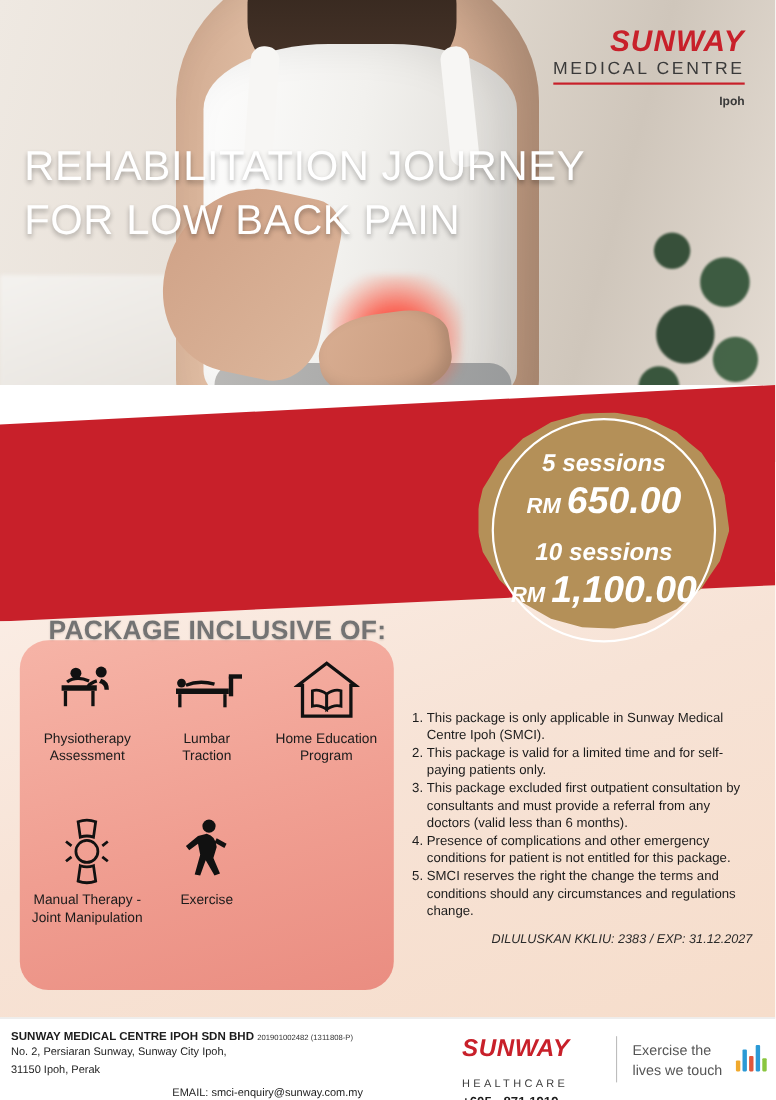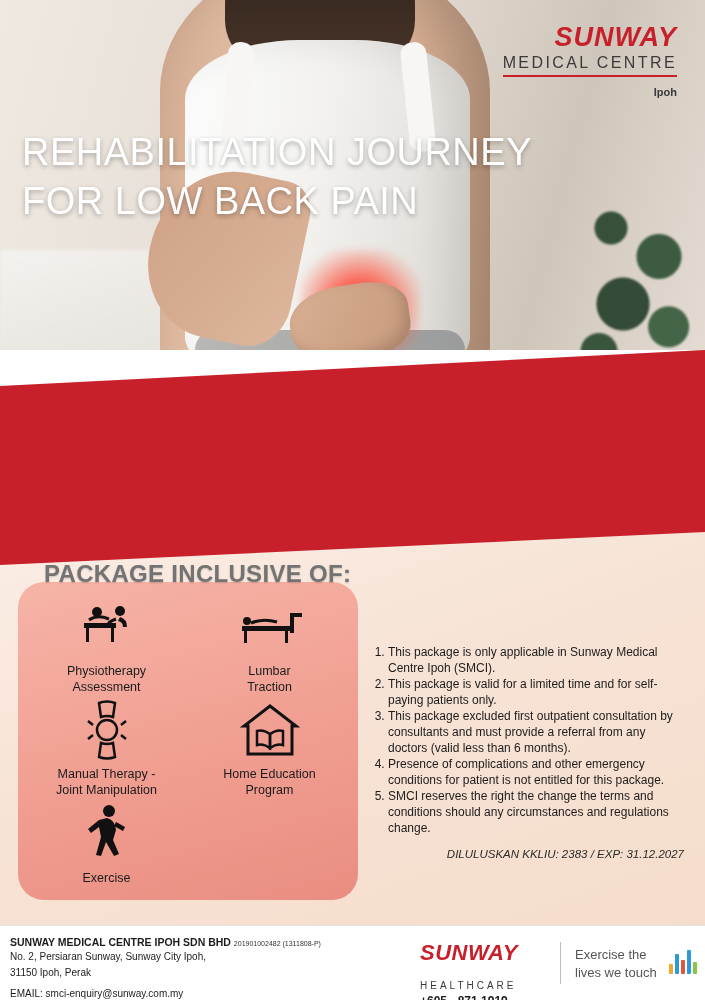--- a/index.html
+++ b/index.html
@@ -170,21 +170,21 @@
 
   
   .card {
     position:absolute; left:18px; top:582px; width:340px; height:318px;
     background: linear-gradient(165deg,#f6b4a7 0%, #f09e91 55%, #ea8d81 100%);
     border-radius:26px;
     z-index:5;
   }
   .card .grid {
     position:absolute; inset:14px 8px;
-    display:grid; grid-template-columns:repeat(2,1fr); grid-template-rows:repeat(2,1fr);
+    display:grid; grid-template-columns:repeat(3,1fr); grid-template-rows:repeat(2,1fr);
     column-gap:2px; row-gap:4px;
   }
   .cellitem { display:flex; flex-direction:column; align-items:center; justify-content:flex-start; }
   .cellicon { height:62px; display:flex; align-items:center; justify-content:center; }
   .celllabel {
     margin-top:6px; font-size:12.5px; color:#1b1b1b; text-align:center;
     line-height:1.25; font-weight:400;
   }
 
   
@@ -201,21 +201,21 @@
 
   
   .footer {
     position:absolute; left:0; top:925px; width:705px; height:75px;
     background:#ffffff; border-top:1px solid #e2e2e2;
   }
   .footer .addr { position:absolute; left:10px; top:10px; width:320px; color:#1c1c1c; }
   .footer .addr .nm { font-size:10.5px; font-weight:bold; }
   .footer .addr .reg { font-size:7px; font-weight:normal; color:#333; }
   .footer .addr .ln { font-size:10px; line-height:1.35; margin-top:2px; }
-  .footer .addr .em { font-size:10px; margin-top:9px; color:#c8202a; font-weight:bold; }
+  .footer .addr .em { font-size:10px; margin-top:9px; color:#c8202a; font-weight:bold;text-align:right; }
   .footer .addr .em span { color:#1c1c1c; font-weight:normal; }
 
   .footer .brand { position:absolute; left:420px; top:14px; text-align:left; }
   .footer .brand .b1 { font-weight:bold; font-style:italic; font-size:22px; color:#c8202a; letter-spacing:.5px; }
   .footer .brand .b2 { font-size:10px; letter-spacing:3px; color:#3a3a3a; margin-top:14px; }
   .footer .brand .b3 { font-size:12px; font-weight:bold; color:#1c1c1c; margin-top:3px; }
   .footer .divider { position:absolute; left:560px; top:16px; width:1px; height:42px; background:#bdbdbd; }
   .footer .tag { position:absolute; left:575px; top:20px; font-size:13px; color:#555; line-height:1.35; }
   .footer .bars { position:absolute; right:8px; top:22px; display:flex; align-items:flex-end; gap:2px; height:26px; }
   .footer .bars i { display:block; width:4px; border-radius:1px; }
@@ -248,20 +248,35 @@
     <div class="l2">MEDICAL CENTRE</div>
     <div class="rule"></div>
     <div class="l3">Ipoh</div>
   </div>
 
   <div class="headline">
     <span>REHABILITATION JOURNEY</span>
     <span class="ln2">FOR LOW BACK PAIN</span>
   </div>
 
+  <div class="badge">
+    <div class="star"></div>
+    <div class="inner">
+      <div class="s1">5 sessions</div>
+      <div class="p1">
+        <span>RM</span>
+        <b>650.00</b>
+      </div>
+      <div class="s2">10 sessions</div>
+      <div class="p2">
+        <span>RM</span>
+        <b>1,100.00</b>
+      </div>
+    </div>
+  </div>
 
   <div class="midbg"></div>
 
   <div class="pkgtitle">PACKAGE INCLUSIVE OF:</div>
 
   <div class="card">
     <div class="grid">
 
       <div class="cellitem">
         <div class="cellicon">
@@ -289,39 +304,39 @@
             <rect x="51" y="30" width="3" height="12" fill="#111"></rect>
             <rect x="56" y="14" width="4" height="18" fill="#111"></rect>
             <rect x="56" y="12" width="12" height="4" fill="#111"></rect>
           </svg>
         </div>
         <div class="celllabel">Lumbar<br>Traction</div>
       </div>
 
       <div class="cellitem">
         <div class="cellicon">
+          <svg width="60" height="56" viewBox="0 0 60 56" fill="none">
+            <path d="M30 4 L56 24 L52 24 L52 52 L8 52 L8 24 L4 24 Z" stroke="#111" stroke-width="3" fill="none"></path>
+            <path d="M30 32 q-7 -5 -13 -3 l0 14 q6 -2 13 3 z" stroke="#111" stroke-width="2.5" fill="none"></path>
+            <path d="M30 32 q7 -5 13 -3 l0 14 q-6 -2 -13 3 z" stroke="#111" stroke-width="2.5" fill="none"></path>
+          </svg>
+        </div>
+        <div class="celllabel">Home Education<br>Program</div>
+      </div>
+
+      <div class="cellitem">
+        <div class="cellicon">
           <svg width="54" height="62" viewBox="0 0 54 62" fill="none">
             <path d="M19 4 q8 -3 16 0 l-2 14 q-6 -2 -12 0 z" stroke="#111" stroke-width="2.5" fill="none"></path>
             <path d="M19 58 q8 3 16 0 l-2 -14 q-6 2 -12 0 z" stroke="#111" stroke-width="2.5" fill="none"></path>
             <circle cx="27" cy="31" r="10" stroke="#111" stroke-width="2.5" fill="none"></circle>
             <path d="M8 22 l5 4 M8 40 l5 -4 M46 22 l-5 4 M46 40 l-5 -4" stroke="#111" stroke-width="2.5"></path>
           </svg>
         </div>
         <div class="celllabel">Manual Therapy -<br>Joint Manipulation</div>
-      </div>
-
-      <div class="cellitem">
-        <div class="cellicon">
-          <svg width="60" height="56" viewBox="0 0 60 56" fill="none">
-            <path d="M30 4 L56 24 L52 24 L52 52 L8 52 L8 24 L4 24 Z" stroke="#111" stroke-width="3" fill="none"></path>
-            <path d="M30 32 q-7 -5 -13 -3 l0 14 q6 -2 13 3 z" stroke="#111" stroke-width="2.5" fill="none"></path>
-            <path d="M30 32 q7 -5 13 -3 l0 14 q-6 -2 -13 3 z" stroke="#111" stroke-width="2.5" fill="none"></path>
-          </svg>
-        </div>
-        <div class="celllabel">Home Education<br>Program</div>
       </div>
 
       <div class="cellitem">
         <div class="cellicon">
           <svg width="48" height="62" viewBox="0 0 48 62" fill="none">
             <circle cx="26" cy="8" r="6" fill="#111"></circle>
             <path d="M24 15 q8 2 9 12 l-3 10 l6 14 l-5 2 l-8 -14 l-5 14 l-5 -1 l5 -18 l-2 -10 l-8 6 l-3 -4 l11 -9 z" fill="#111"></path>
             <path d="M33 19 l9 5 l-2 4 l-9 -5 z" fill="#111"></path>
           </svg>
         </div>

